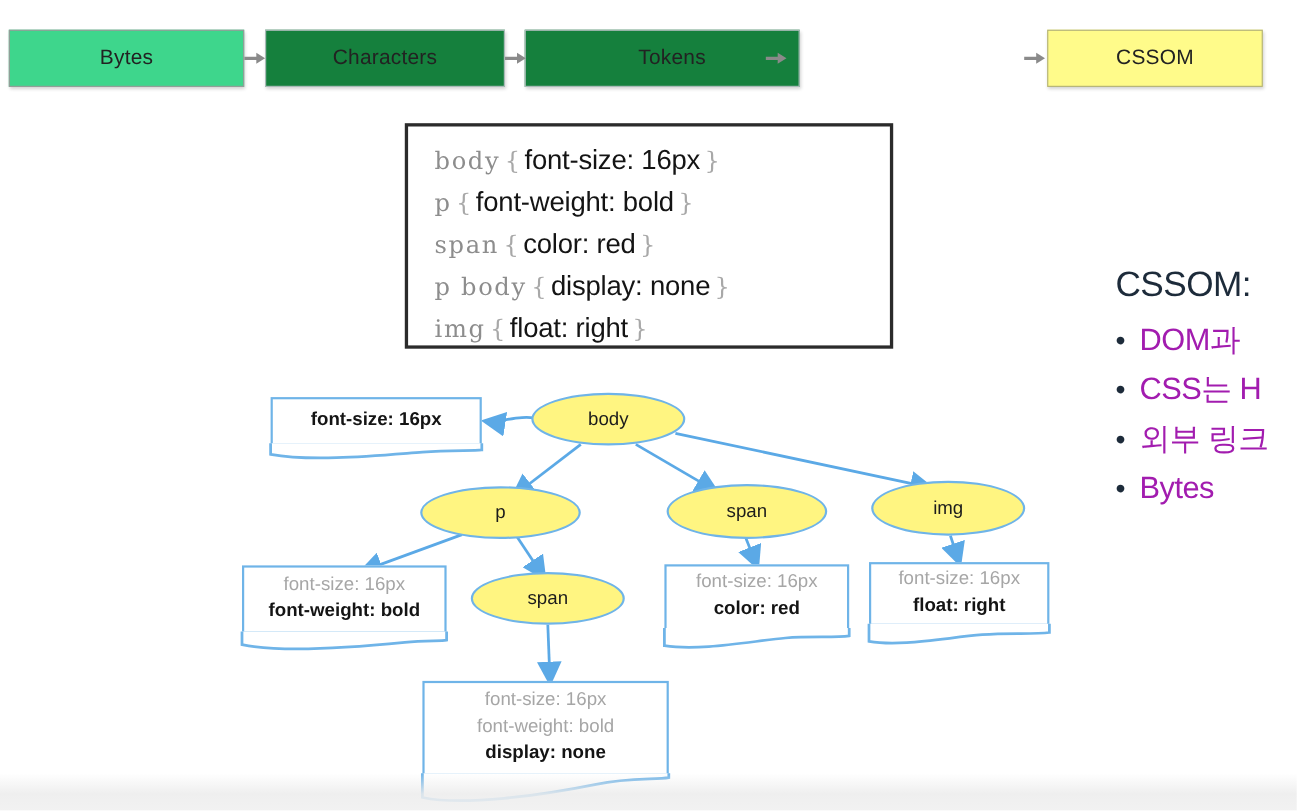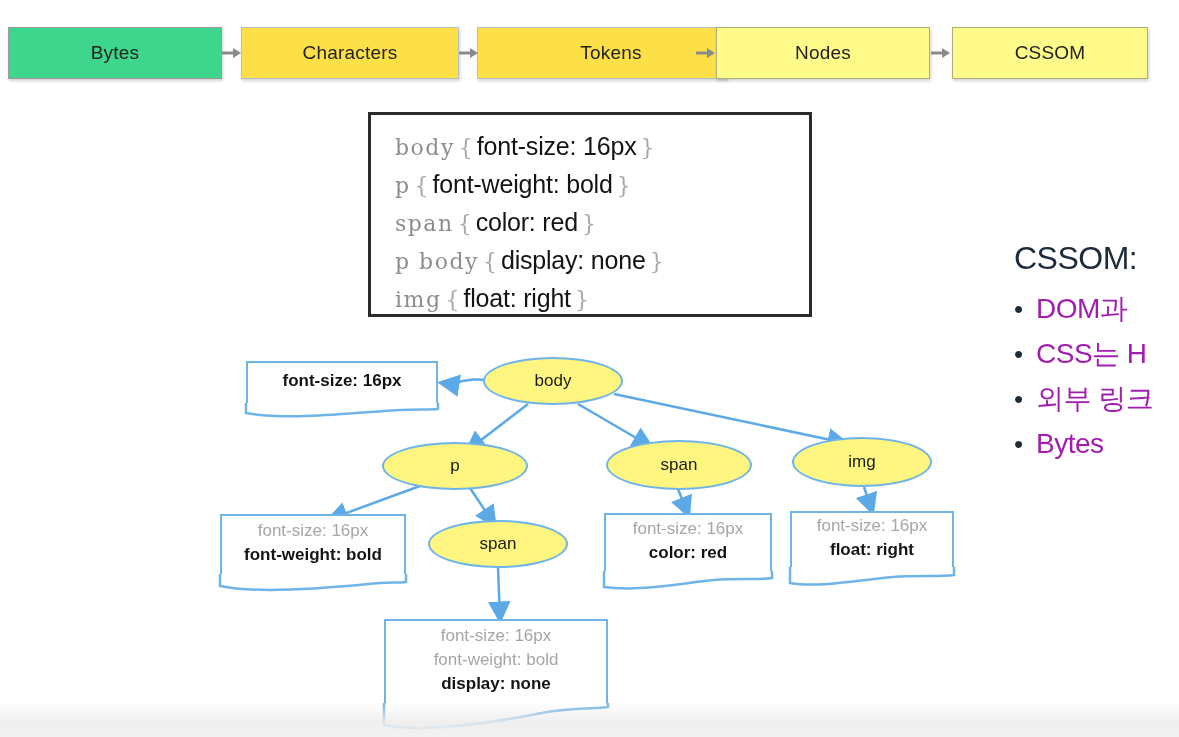--- a/index.html
+++ b/index.html
@@ -43,21 +43,21 @@
     box-sizing: border-box;
     display: flex;
     align-items: center;
     justify-content: center;
     font-size: 19px;
     color: #222222;
     letter-spacing: 0.2px;
     box-shadow: 1px 2px 3px rgba(0,0,0,0.18);
   }
   .pipe-box.green  { background: #3ED68C; }
-  .pipe-box.cyan   { background: #fde047; border-color: #b7c0c4; justify-content: center; }
+  .pipe-box.cyan   { background: #15803d; border-color: #b7c0c4; justify-content: center; }
   .pipe-box.yellow { background: #FFFB8A; border-color: #b0ae78; }
 
   .pipe-arrow {
     position: absolute;
     top: 46px;
     width: 20px;
     height: 14px;
   }
 
   
@@ -190,23 +190,20 @@
   <div class="pipeline">
 
     <div class="pipe-box green" style="left:8px;  width:214px;">
         <span>Bytes</span>
       </div>
     <div class="pipe-box cyan" style="left:241px;width:218px;">
         <span>Characters</span>
       </div>
     <div class="pipe-box cyan" style="left:477px;width:250px;padding-left:18px;">
         <span>Tokens</span>
-      </div>
-    <div class="pipe-box yellow" style="left:716px;width:214px;">
-        <span>Nodes</span>
       </div>
     <div class="pipe-box yellow" style="left:952px;width:196px;">
         <span>CSSOM</span>
       </div>
 
     <svg class="pipe-arrow" style="left:222px;" viewBox="0 0 20 14">
       <path d="M0 7 H12" stroke="#8a8a8a" stroke-width="3" fill="none"></path>
         <path d="M11 2 L19 7 L11 12 Z" fill="#8a8a8a"></path>
     </svg>
     <svg class="pipe-arrow" style="left:459px;" viewBox="0 0 20 14">

